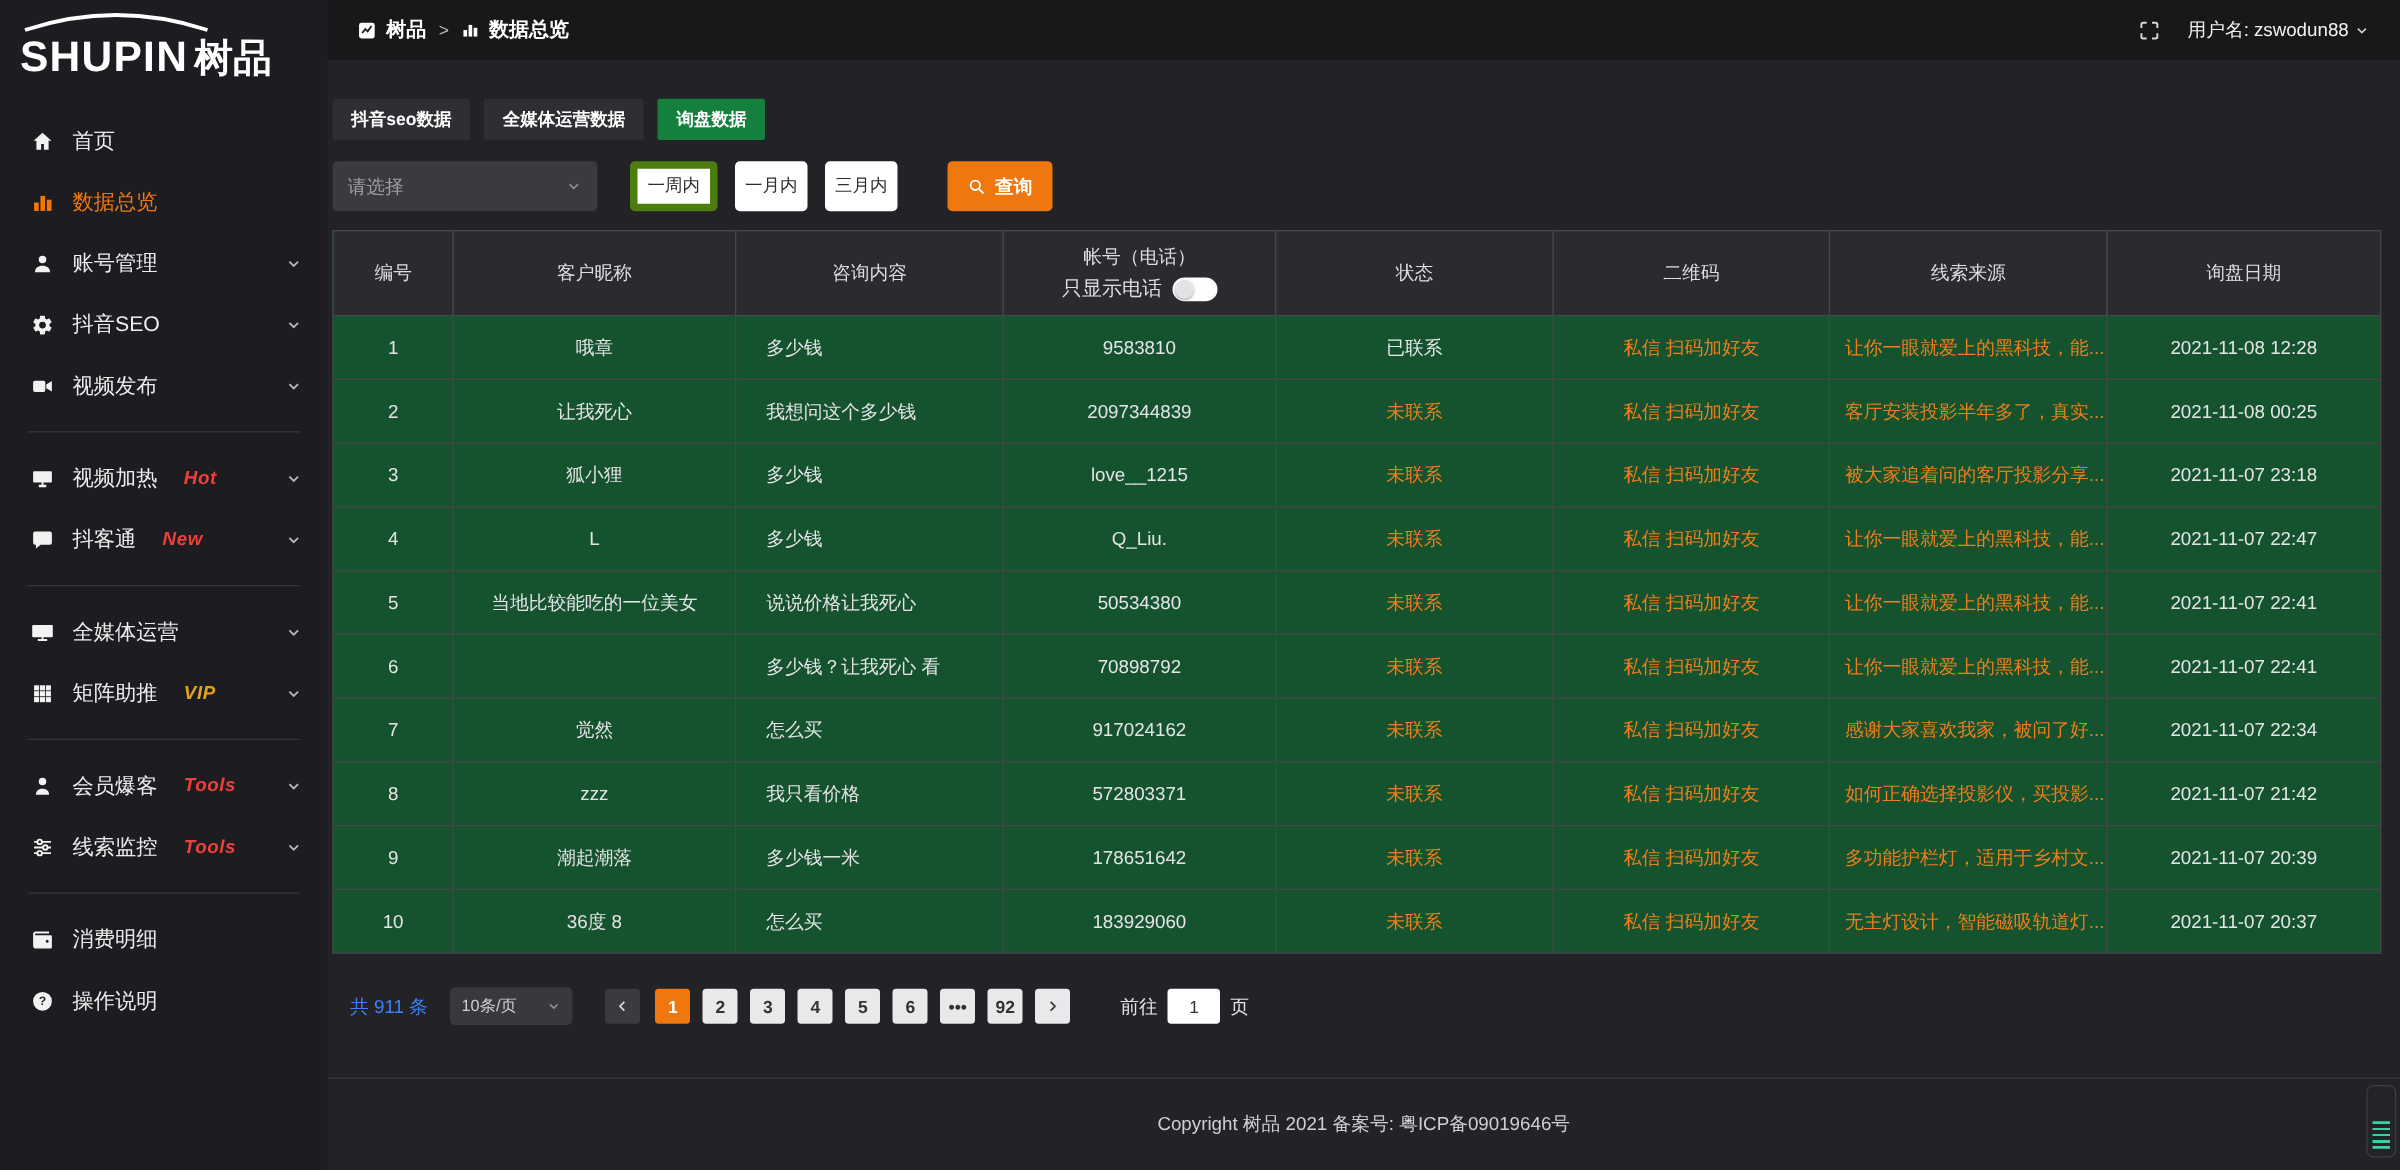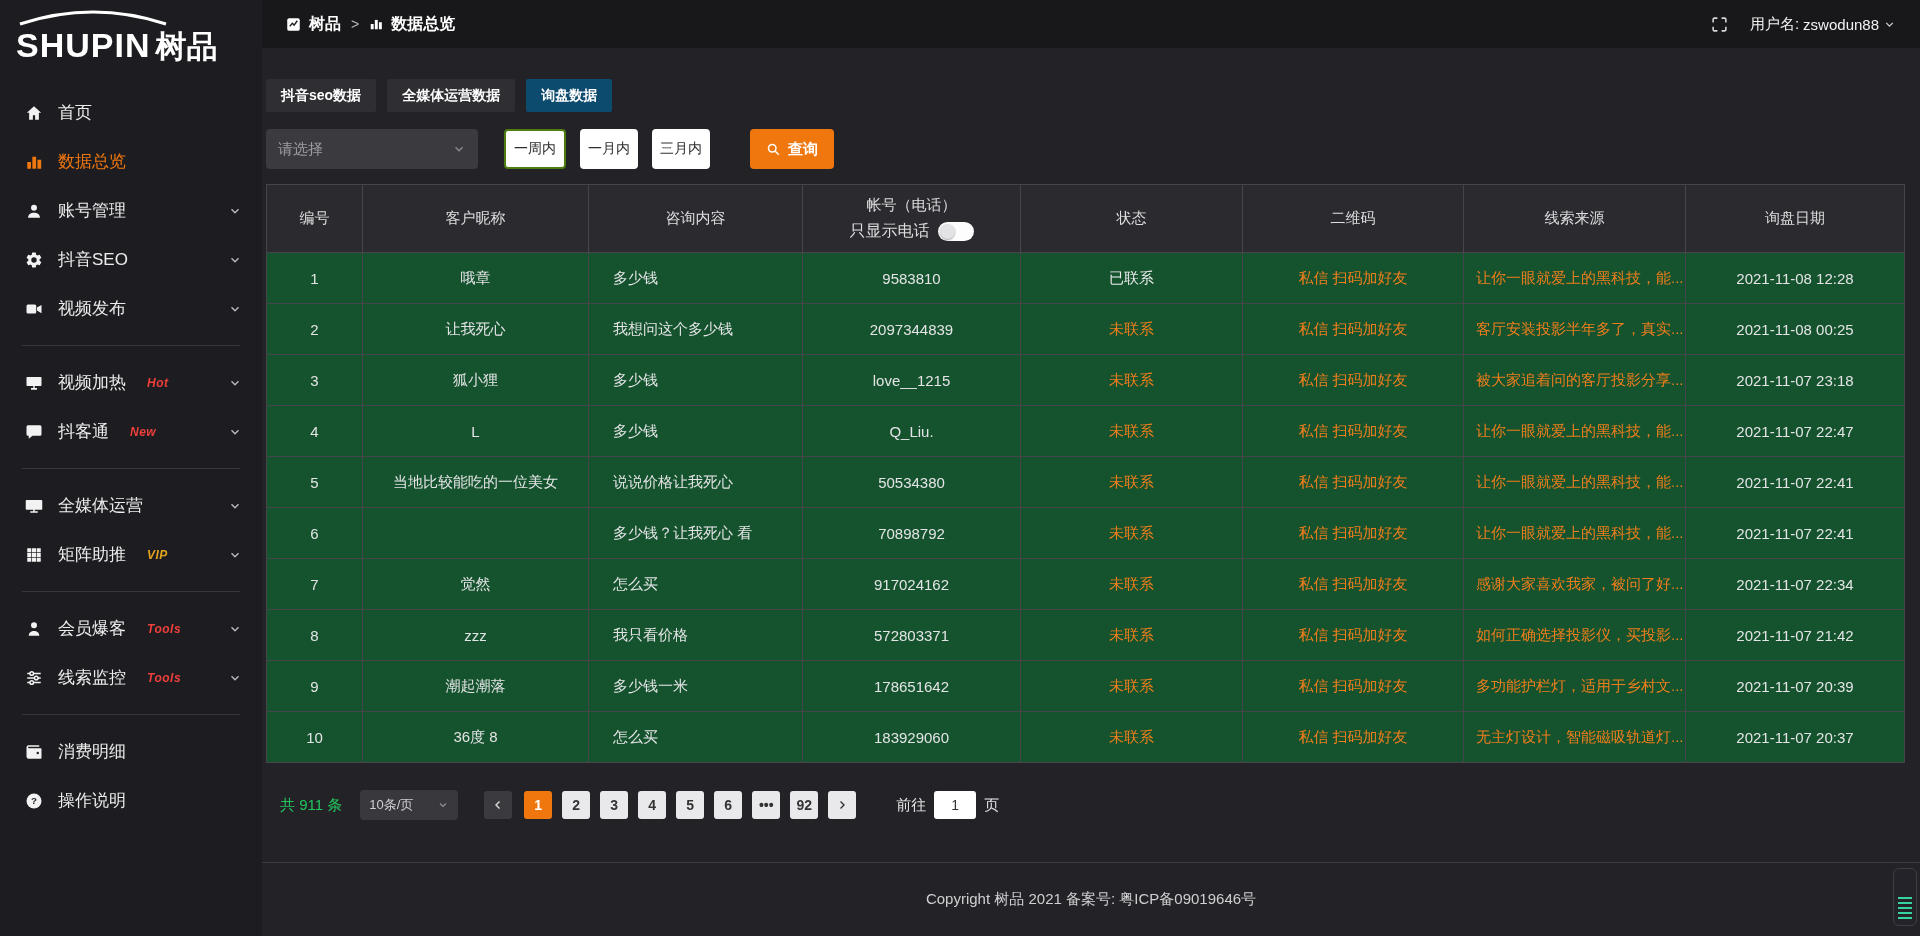--- a/index.html
+++ b/index.html
@@ -21,21 +21,21 @@
   .logo-main { font-size:34px; font-weight:900; letter-spacing:1px; }
   .logo-suffix { font-size:31px; font-weight:900; margin-left:5px; }
   .side-menu { padding-top:6px; }
   .side-item {
     display:flex; align-items:center; height:49px; padding:0 20px 0 24px;
     gap:15px; color:#ececec; font-size:17px; cursor:pointer;
   }
   .side-item .icon { color:#f2f2f2; width:19px; }
   .side-item.active, .side-item.active .icon { color:#f0770e; }
   .side-label { white-space:nowrap; }
-  .side-badge { font-style:italic; font-weight:bold; font-size:12px; margin-left:6px; letter-spacing:0.5px; }
+  .side-badge { font-style:italic; font-weight:bold; font-size:15px; margin-left:6px; letter-spacing:0.5px; }
   .side-badge.hot { color:#ee3f3b; }
   .side-badge.vip { color:#e2a41e; }
   .side-item .chev { margin-left:auto; color:#b9b9bd; width:14px; }
   .side-divider { border-top:1px solid #36363b; margin:12px 22px; }
 
   
   .topbar {
     position:absolute; left:262px; right:0; top:0; height:48px;
     background:#18181b; display:flex; align-items:center; padding:0 24px;
   }
@@ -48,34 +48,34 @@
 
   
   .main { margin-left:262px; padding:79px 16px 0 4px; }
 
   .tabs { display:flex; gap:11px; }
   .tab {
     height:33px; padding:0 15px; display:flex; align-items:center;
     background:#2e2e33; color:#fff; font-size:14px; font-weight:bold;
     cursor:pointer; border-radius:2px;
   }
-  .tab.active { background:#0c4a6e; }
+  .tab.active { background:#15803d; }
 
   .filter-row { display:flex; align-items:center; margin-top:17px; gap:16px; }
   .select {
     width:212px; height:40px; background:#3a3a3f; border-radius:4px;
     display:flex; align-items:center; padding:0 12px; color:#9c9ca1; font-size:15px; cursor:pointer;
   }
   .select .chev { margin-left:auto; color:#8b8b90; }
   .ranges { display:flex; gap:14px; margin-left:10px; }
   .range-btn {
     min-width:52px; height:40px; padding:0 8px; background:#fff; color:#2e2e2e;
     border:none; border-radius:4px; font-size:14px; font-family:inherit; cursor:pointer;
   }
-  .range-btn.active { border:2px solid #4d7c0f; }
+  .range-btn.active { border:6px solid #4d7c0f; }
   .query-btn {
     margin-left:24px; height:40px; padding:0 16px; border:none; border-radius:4px;
     background:#f0770e; color:#fff; font-size:15px; font-weight:bold; font-family:inherit;
     display:flex; align-items:center; gap:7px; cursor:pointer;
   }
 
   
   .table-wrap { margin-top:15px; }
   table { border-collapse:collapse; table-layout:fixed; width:1638px; background:#14532d; }
   th, td { border:1px solid #45454b; text-align:center; font-weight:normal; color:#e4e4e6; font-size:15px;
@@ -92,21 +92,21 @@
     position:relative; width:36px; height:19px; background:#fdfdfd; border-radius:10px; cursor:pointer;
     display:inline-block;
   }
   .toggle::after {
     content:""; position:absolute; left:2px; top:2px; width:15px; height:15px;
     border-radius:50%; background:#e3e3e6; box-shadow:0 1px 2px rgba(0,0,0,.35);
   }
 
   
   .pagination { display:flex; align-items:center; margin-top:27px; padding-left:14px; gap:10px; }
-  .pg-total { color:#22c55e; font-size:15px; margin-right:8px;text-align:right; }
+  .pg-total { color:#3b82f6; font-size:15px; margin-right:8px;text-align:right; }
   .pg-size {
     width:98px; height:30px; background:#38383d; border-radius:4px; color:#cfcfd2; font-size:13px;
     display:flex; align-items:center; padding:0 9px; gap:6px; cursor:pointer; margin-right:16px;
   }
   .pg-size .chev { margin-left:auto; color:#909095; }
   .pg-btn {
     min-width:28px; height:28px; border:none; border-radius:3px; background:#e9e9eb; color:#333;
     font-size:14px; font-weight:bold; font-family:inherit; cursor:pointer;
     display:flex; align-items:center; justify-content:center;
   }

